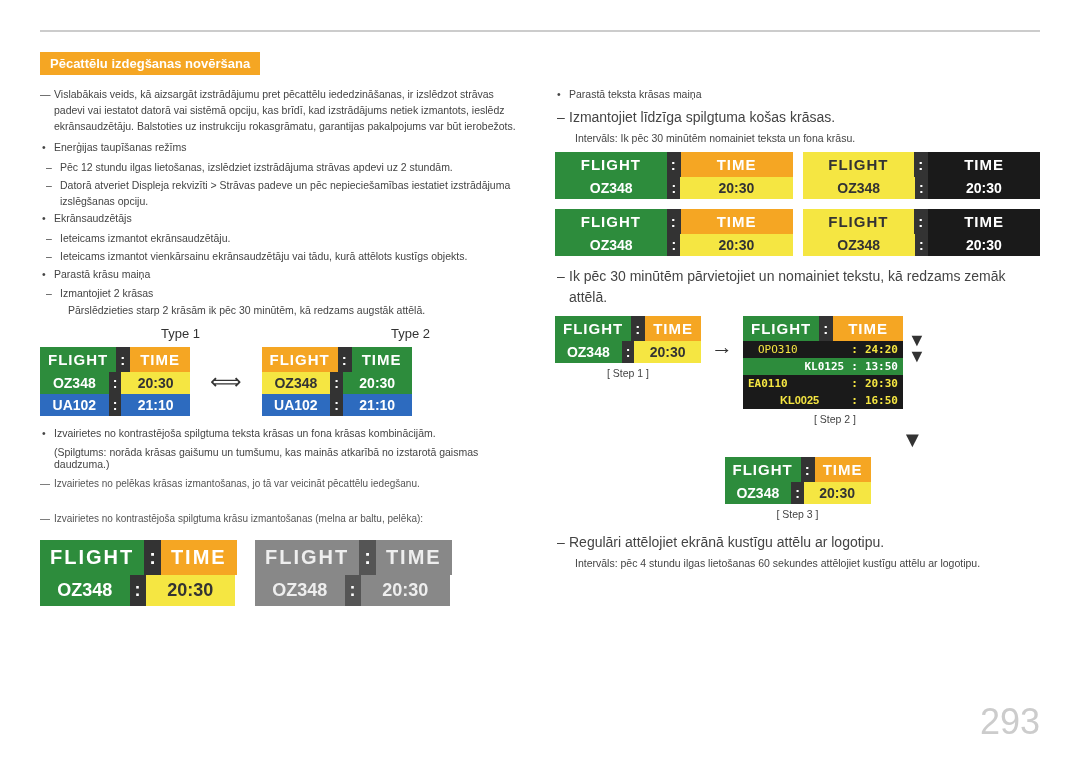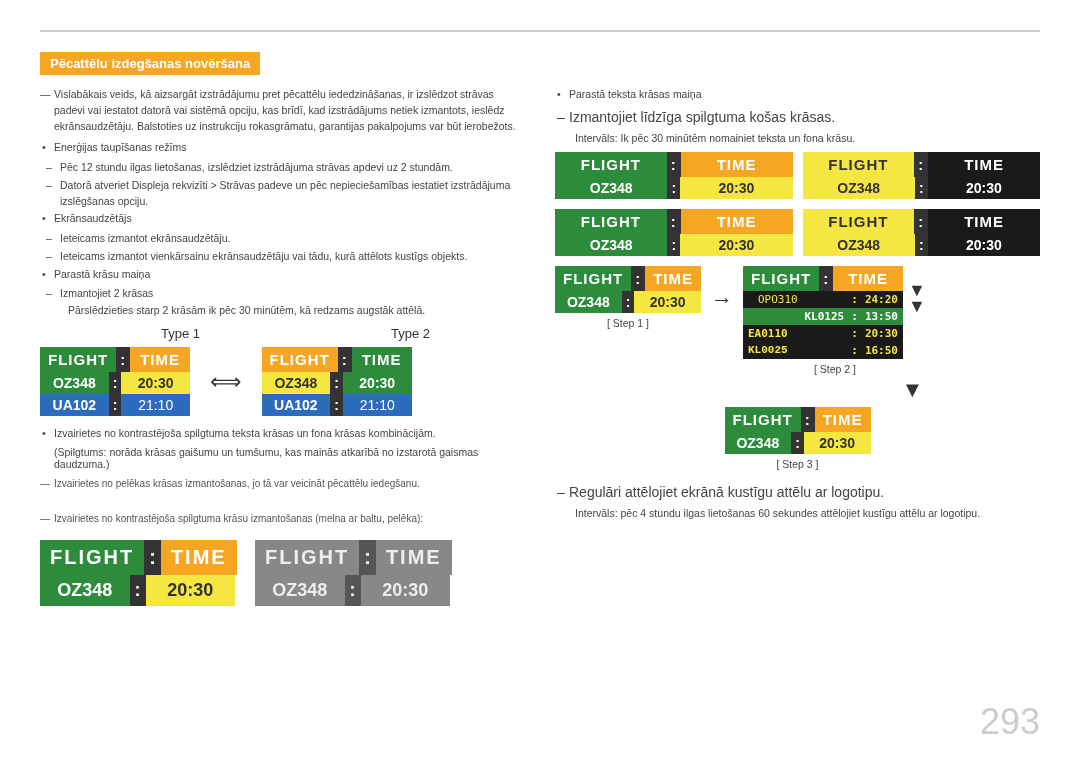--- a/index.html
+++ b/index.html
@@ -228,21 +228,21 @@
       font-weight: 900;
       font-size: 14px;
       padding: 3px 8px;
       text-align: center;
       flex: 1;
     }
 
     .fb-cell-ua-time {
       background: #2d6bbf;
       color: #fff;
-      font-weight: 400;
+      font-weight: 700;
       font-size: 14px;
       padding: 3px 8px;
       text-align: center;
       flex: 1;
     }
 
     
     .arrow-double {
       font-size: 22px;
       color: #333;
@@ -574,20 +574,21 @@
             <div class="fb-header-right" style="background:#1a1a1a; color:#fff;">TIME</div>
           </div>
           <div class="fb-row">
             <div class="fb-cell-yellow">OZ348</div>
             <div class="fb-cell-colon">:</div>
             <div class="fb-cell-dark">20:30</div>
           </div>
         </div>
       </div>
 
+      <div class="right-dash" style="margin-bottom:8px;">Ik pēc 30 minūtēm pārvietojiet un nomainiet tekstu, kā redzams zemāk attēlā.</div>
 
       <div class="steps-area">
         <div style="display:flex; align-items:flex-start; gap:10px;">
 
           <div class="step-board-container">
 
             <div>
               <div class="fb-header">
                 <div class="fb-header-left">FLIGHT</div>
                 <div class="fb-header-mid">:</div>
@@ -622,21 +623,21 @@
                   <div style="color:#fff; font-family:monospace; font-size:11px; padding:2px 5px; flex:1; font-weight:700;text-align:right;">KL0125</div>
                   <div style="color:#fff; font-family:monospace; font-size:11px; padding:2px 2px; font-weight:700;">:</div>
                   <div style="color:#fff; font-family:monospace; font-size:11px; padding:2px 5px; font-weight:700;">13:50</div>
                 </div>
                 <div class="fb-row" style="background:#1a1a1a;">
                   <div style="color:#f5e642; font-family:monospace; font-size:11px; padding:2px 5px; flex:1; font-weight:700;">EA0110</div>
                   <div style="color:#f5e642; font-family:monospace; font-size:11px; padding:2px 2px; font-weight:700;">:</div>
                   <div style="color:#f5e642; font-family:monospace; font-size:11px; padding:2px 5px; font-weight:700;">20:30</div>
                 </div>
                 <div class="fb-row" style="background:#1a1a1a;">
-                  <div style="color:#f5e642; font-family:Liberation Mono, monospace; font-size:11px; padding:2px 5px; flex:1; font-weight:700;">KL0025</div>
+                  <div style="color:#f5e642; font-family:Liberation Sans, sans-serif; font-size:11px; padding:2px 5px; flex:1; font-weight:700;margin-left:32px;">KL0025</div>
                   <div style="color:#f5e642; font-family:monospace; font-size:11px; padding:2px 2px; font-weight:700;">:</div>
                   <div style="color:#f5e642; font-family:monospace; font-size:11px; padding:2px 5px; font-weight:700;">16:50</div>
                 </div>
               </div>
               <div class="down-arrows">
                 <div class="down-arrow">▼</div>
                 <div class="down-arrow">▼</div>
               </div>
             </div>
             <div class="step-label">[ Step 2 ]</div>

